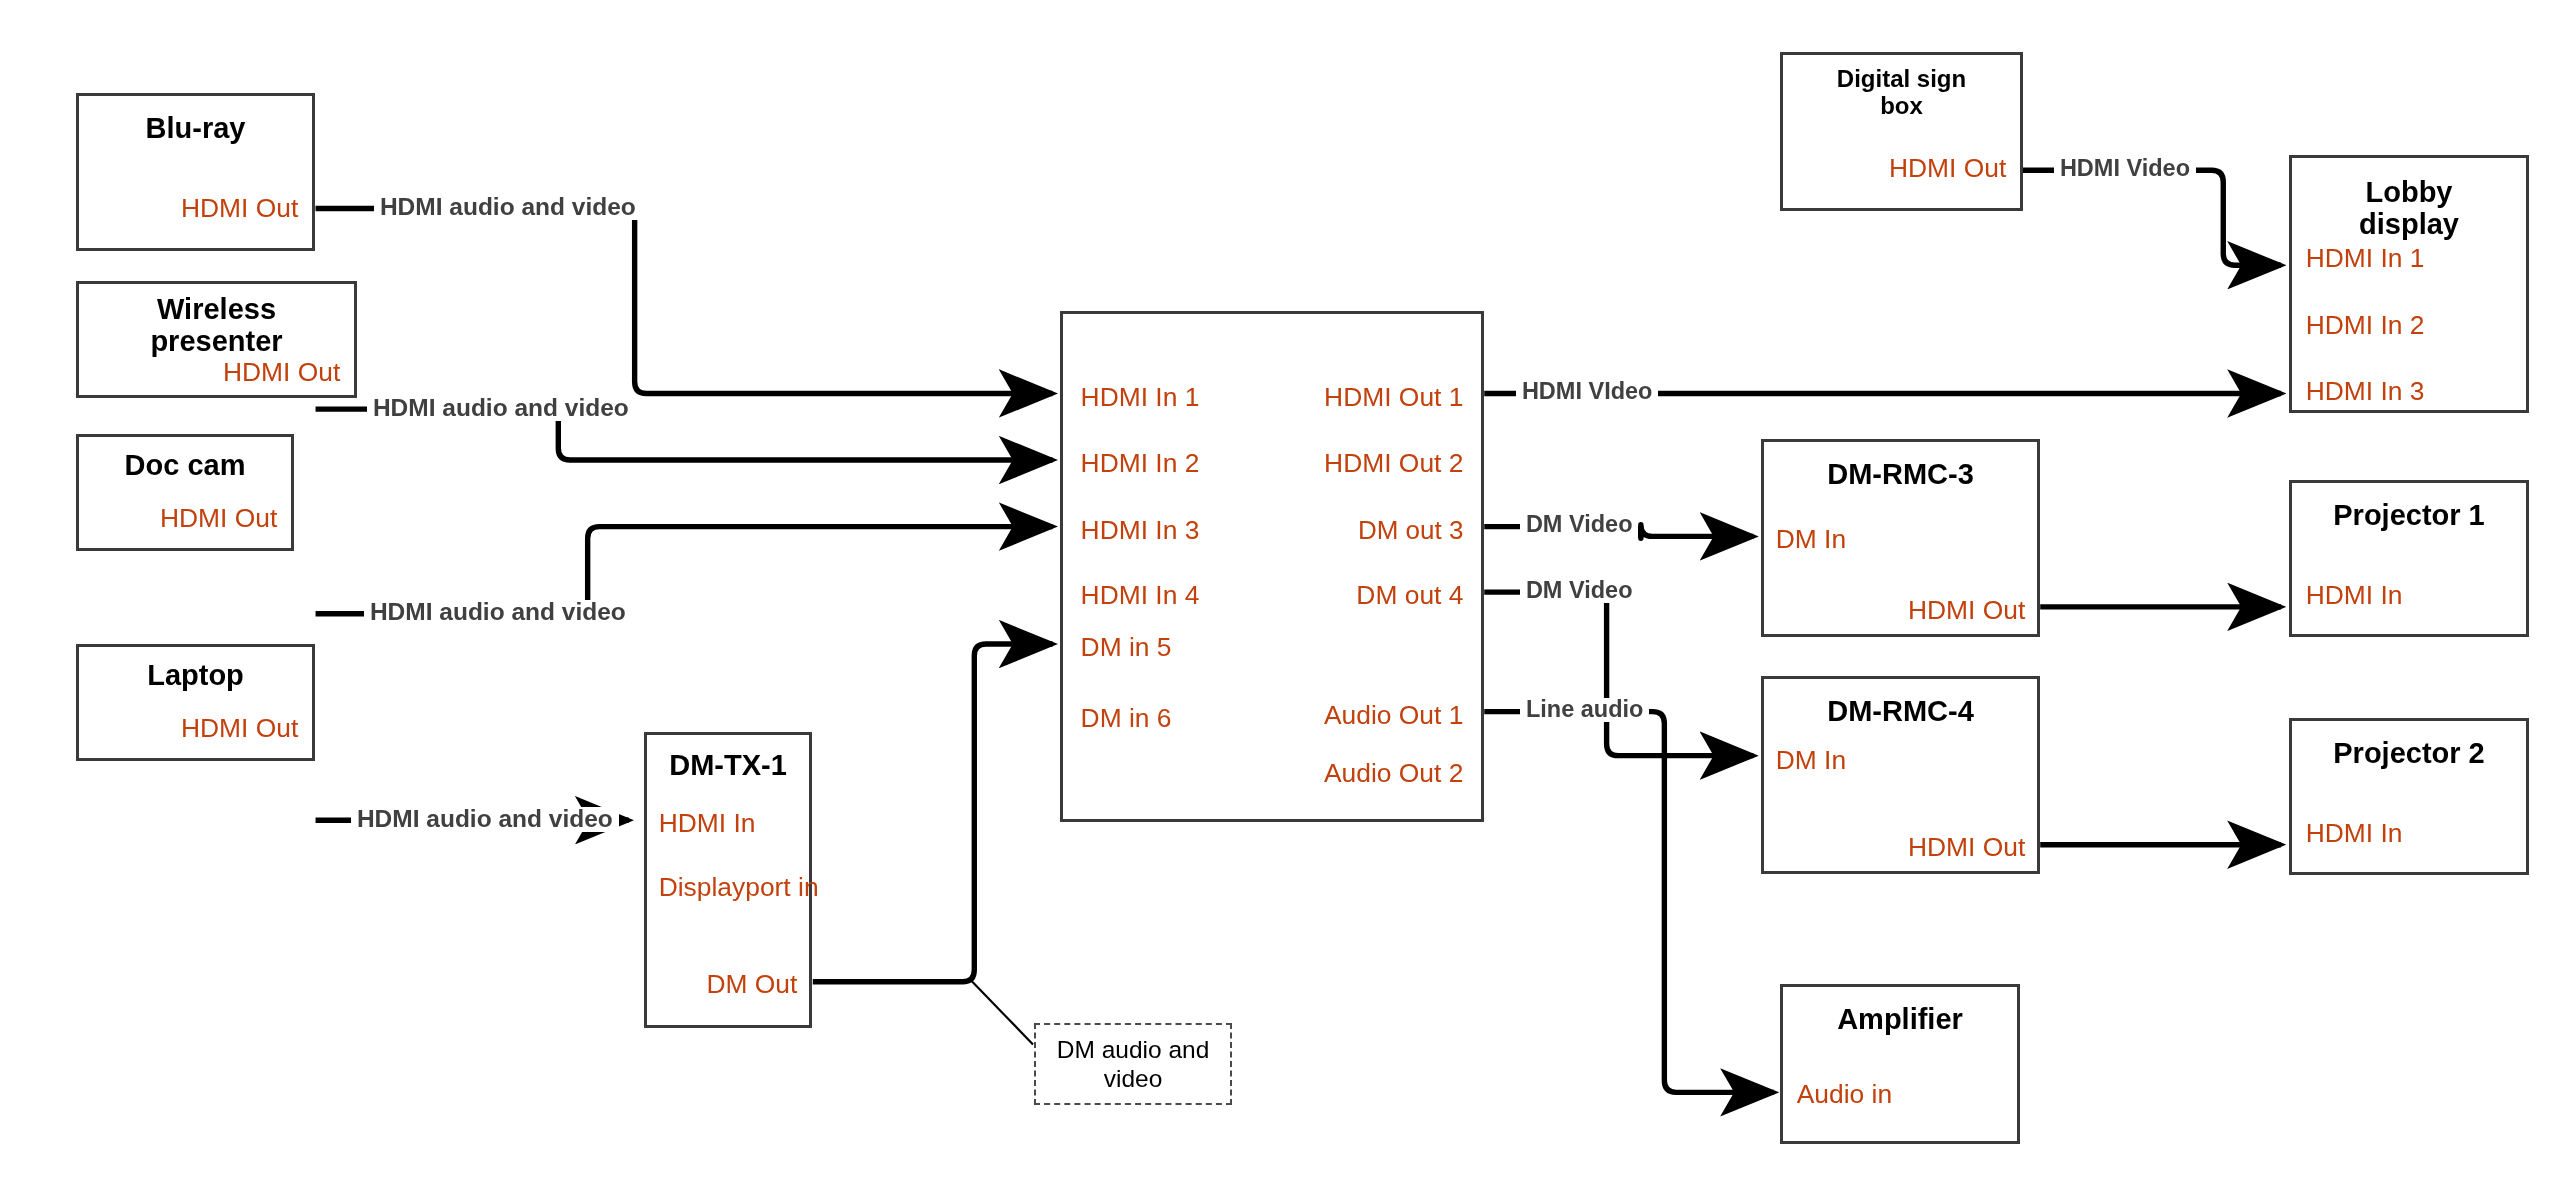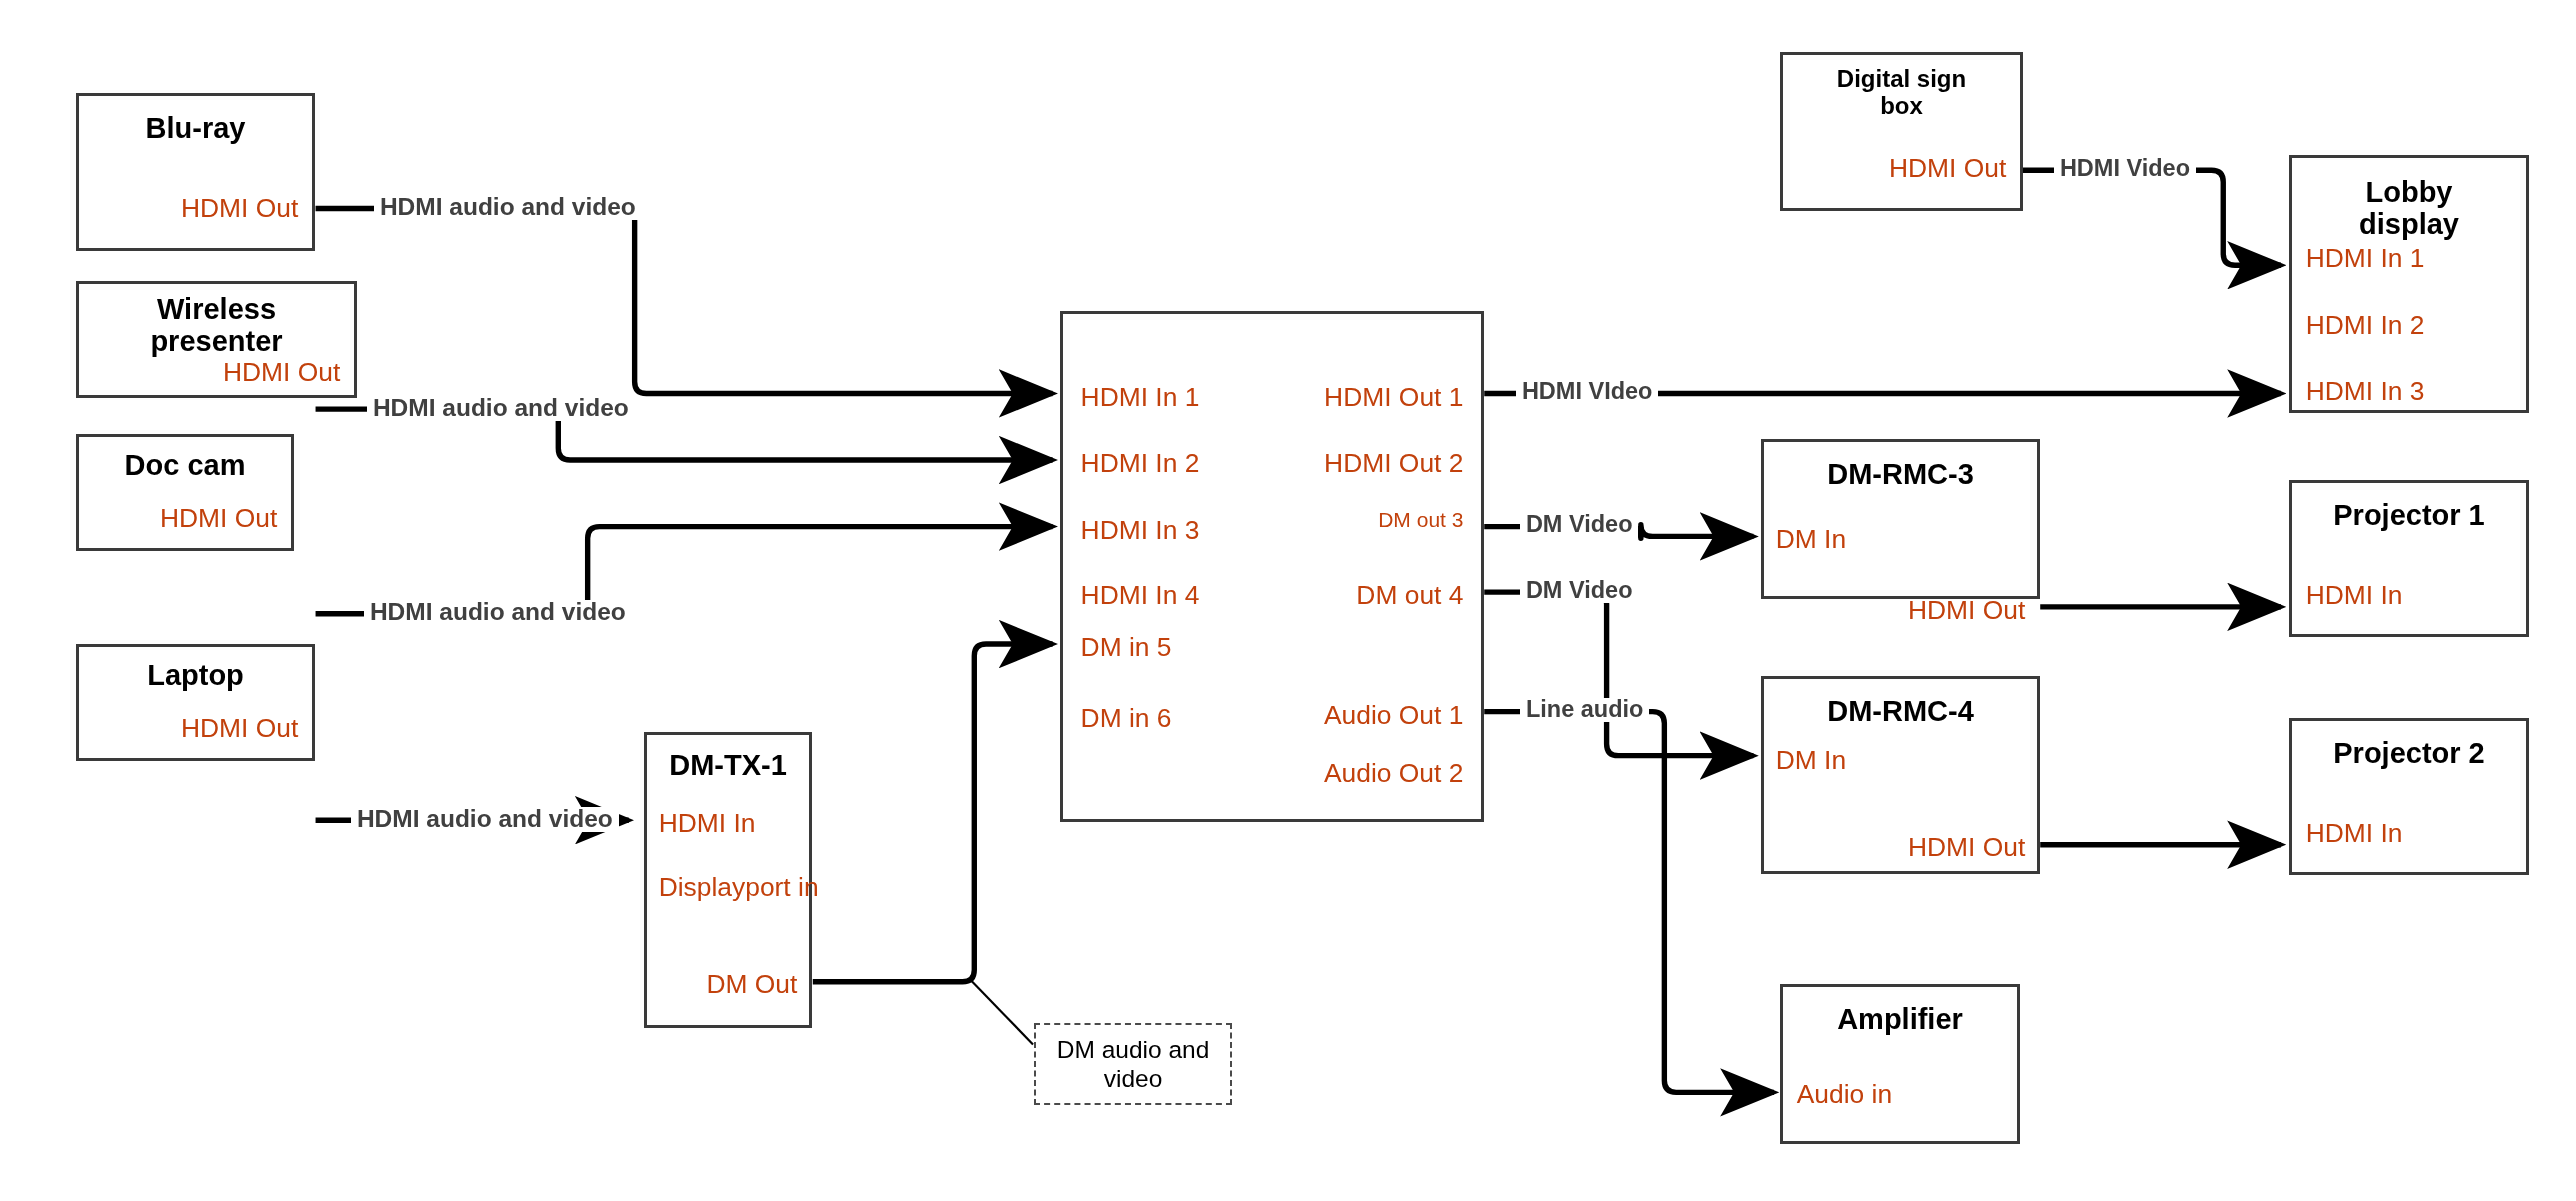--- a/index.html
+++ b/index.html
@@ -112,39 +112,39 @@
 
     <div class="port left" style="font-size:26.4px;position:absolute;left:17.6px;top:69px;">HDMI In 1</div>
     <div class="port left" style="font-size:26.4px;position:absolute;left:17.6px;top:135px;">HDMI In 2</div>
     <div class="port left" style="font-size:26.4px;position:absolute;left:17.6px;top:202px;">HDMI In 3</div>
     <div class="port left" style="font-size:26.4px;position:absolute;left:17.6px;top:267px;">HDMI In 4</div>
     <div class="port left" style="font-size:26.4px;position:absolute;left:17.6px;top:319px;">DM in 5</div>
     <div class="port left" style="font-size:26.4px;position:absolute;left:17.6px;top:390px;">DM in 6</div>
 
     <div class="port right" style="font-size:26.4px;position:absolute;right:17.6px;top:69px;">HDMI Out 1</div>
     <div class="port right" style="font-size:26.4px;position:absolute;right:17.6px;top:135px;">HDMI Out 2</div>
-    <div class="port right" style="font-size:21px;position:absolute;right:17.6px;top:194px;">DM out 3</div>
+    <div class="port right" style="font-size:26px;position:absolute;right:17.6px;top:202px;">DM out 3</div>
     <div class="port right" style="font-size:26.4px;position:absolute;right:17.6px;top:267px;">DM out 4</div>
     <div class="port right" style="font-size:26.4px;position:absolute;right:17.6px;top:387px;">Audio Out 1</div>
     <div class="port right" style="font-size:26.4px;position:absolute;right:17.6px;top:445px;">Audio Out 2</div>
   </div>
 
   <div class="node" style="left:1780px;top:52px;width:243px;height:159px;">
     <div class="title" style="font-size:24px;margin-top:11px;width:162px;margin-left:auto;margin-right:auto;">Digital sign box</div>
     <div class="port right" style="font-size:26.4px;position:absolute;right:13.7px;top:99px;">HDMI Out</div>
   </div>
 
   <div class="node" style="left:2289px;top:155px;width:240px;height:258px;">
     <div class="title" style="font-size:29px;margin-top:17.6px;width:132px;margin-left:auto;margin-right:auto;">Lobby display</div>
     <div class="port left" style="font-size:26.4px;position:absolute;left:13.7px;top:86px;">HDMI In 1</div>
     <div class="port left" style="font-size:26.4px;position:absolute;left:13.7px;top:153px;">HDMI In 2</div>
     <div class="port left" style="font-size:26.4px;position:absolute;left:13.7px;top:219px;">HDMI In 3</div>
   </div>
 
-  <div class="node" style="left:1761px;top:439px;width:279px;height:160px;">
+  <div class="node" style="left:1761px;top:439px;width:279px;height:198px;">
     <div class="title" style="font-size:29px;margin-top:15.7px;">DM-RMC-3</div>
     <div class="port left" style="font-size:26.4px;position:absolute;left:11.7px;top:83px;">DM In</div>
     <div class="port right" style="font-size:26.4px;position:absolute;right:11.7px;top:154px;">HDMI Out</div>
   </div>
 
   <div class="node" style="left:1761px;top:676px;width:279px;height:198px;">
     <div class="title" style="font-size:29px;margin-top:15.7px;">DM-RMC-4</div>
     <div class="port left" style="font-size:26.4px;position:absolute;left:11.7px;top:67px;">DM In</div>
     <div class="port right" style="font-size:26.4px;position:absolute;right:11.7px;top:154px;">HDMI Out</div>
   </div>

